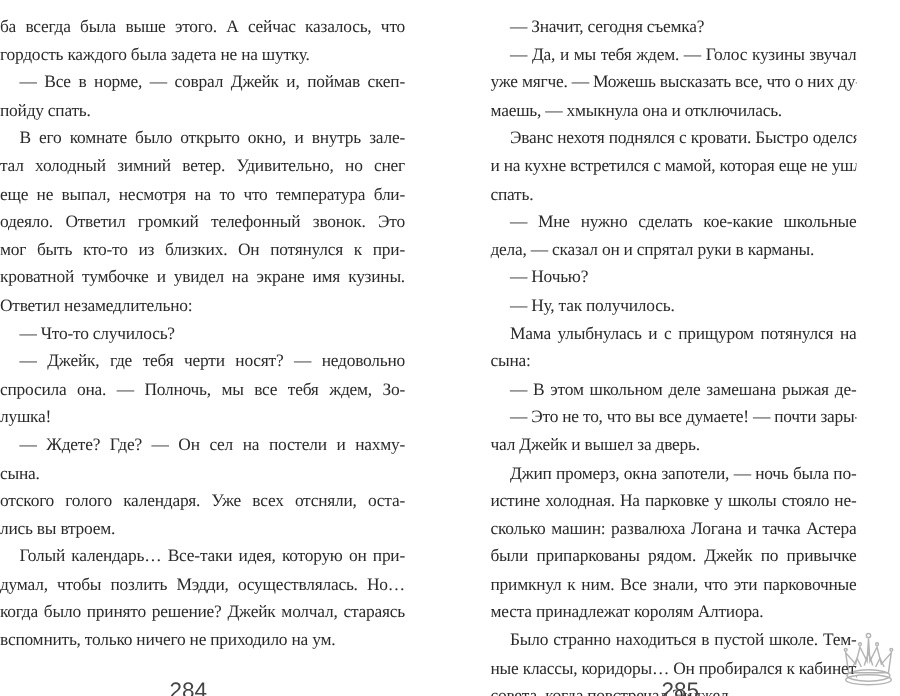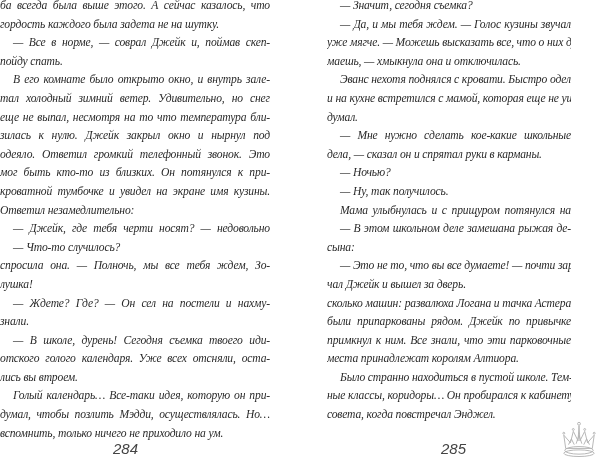--- a/index.html
+++ b/index.html
@@ -2,21 +2,21 @@
 <html><head>
 <meta charset="utf-8">
 <style>
   html, body { margin: 0; padding: 0; }
   body {
     width: 600px; height: 464px; overflow: hidden; background: #ffffff;
     position: relative;
     font-family: "DejaVu Serif", "Liberation Serif", serif;
     color: #2a2a2a;
   }
-  .page { position: absolute; top: 0; height: 444px; font-style: italic; }
+  .page { position: absolute; top: 12px; height: 444px; }
   .page.left { left: 0; width: 300px; }
   .page.right { left: 300px; width: 300px; }
   .text {
     position: absolute; top: -3px;
     font-size: 11.6px; line-height: 18.6px;
     text-align: justify; letter-spacing: -0.15px;
     font-family: "Liberation Serif", serif;
   }
   .left .text { left: 0; width: 270px; }
   .right .text { left: 27px; width: 244px; }
@@ -36,59 +36,60 @@
 
 <div class="page left">
   <div class="text" id="left-text">
       <span class="line">ба всегда была выше этого. А сейчас казалось, что</span>
       <span class="line last">гордость каждого была задета не на шутку.</span>
       <span class="line indent">— Все в норме, — соврал Джейк и, поймав скеп-</span>
       <span class="line last">пойду спать.</span>
       <span class="line indent">В его комнате было открыто окно, и внутрь зале-</span>
       <span class="line">тал холодный зимний ветер. Удивительно, но снег</span>
       <span class="line">еще не выпал, несмотря на то что температура бли-</span>
-      <span class="line">зилась к нулю. Джейк закрыл окно и нырнул под</span>
       <span class="line">одеяло. Ответил громкий телефонный звонок. Это</span>
       <span class="line">мог быть кто-то из близких. Он потянулся к при-</span>
       <span class="line">кроватной тумбочке и увидел на экране имя кузины.</span>
       <span class="line last">Ответил незамедлительно:</span>
+      <span class="line indent last">— Что-то случилось?</span>
       <span class="line indent">— Джейк, где тебя черти носят? — недовольно</span>
-      <span class="line indent last">— Что-то случилось?</span>
       <span class="line">спросила она. — Полночь, мы все тебя ждем, Зо-</span>
       <span class="line last">лушка!</span>
       <span class="line indent">— Ждете? Где? — Он сел на постели и нахму-</span>
-      <span class="line last">знали.</span>
-      <span class="line indent">— В школе, дурень! Сегодня съемка твоего иди-</span>
+      <span class="line last">сына.</span>
       <span class="line">отского голого календаря. Уже всех отсняли, оста-</span>
       <span class="line last">лись вы втроем.</span>
       <span class="line indent">Голый календарь… Все-таки идея, которую он при-</span>
       <span class="line">думал, чтобы позлить Мэдди, осуществлялась. Но…</span>
+      <span class="line">когда было принято решение? Джейк молчал, стараясь</span>
       <span class="line last">вспомнить, только ничего не приходило на ум.</span>
     </div>
   <div class="pagenum">284</div>
 </div>
 
 <div class="page right">
   <div class="text" id="right-text">
       <span class="line indent last">— Значит, сегодня съемка?</span>
       <span class="line indent">— Да, и мы тебя ждем. — Голос кузины звучал</span>
       <span class="line">уже мягче. — Можешь высказать все, что о них ду-</span>
       <span class="line last">маешь, — хмыкнула она и отключилась.</span>
       <span class="line indent">Эванс нехотя поднялся с кровати. Быстро оделся</span>
       <span class="line">и на кухне встретился с мамой, которая еще не ушла</span>
-      <span class="line last">думал.</span>
+      <span class="line last">спать.</span>
       <span class="line indent">— Мне нужно сделать кое-какие школьные</span>
       <span class="line last">дела, — сказал он и спрятал руки в карманы.</span>
       <span class="line indent last">— Ночью?</span>
       <span class="line indent last">— Ну, так получилось.</span>
       <span class="line indent">Мама улыбнулась и с прищуром потянулся на</span>
+      <span class="line last">сына:</span>
       <span class="line indent">— В этом школьном деле замешана рыжая де-</span>
-      <span class="line last">сына:</span>
       <span class="line indent">— Это не то, что вы все думаете! — почти зары-</span>
       <span class="line last">чал Джейк и вышел за дверь.</span>
+      <span class="line indent">Джип промерз, окна запотели, — ночь была по-</span>
+      <span class="line">истине холодная. На парковке у школы стояло не-</span>
       <span class="line">сколько машин: развалюха Логана и тачка Астера</span>
       <span class="line">были припаркованы рядом. Джейк по привычке</span>
       <span class="line">примкнул к ним. Все знали, что эти парковочные</span>
       <span class="line last">места принадлежат королям Алтиора.</span>
       <span class="line indent">Было странно находиться в пустой школе. Тем-</span>
       <span class="line">ные классы, коридоры… Он пробирался к кабинету</span>
       <span class="line last">совета, когда повстречал Энджел.</span>
     </div>
   <div class="pagenum">285</div>
 </div>

